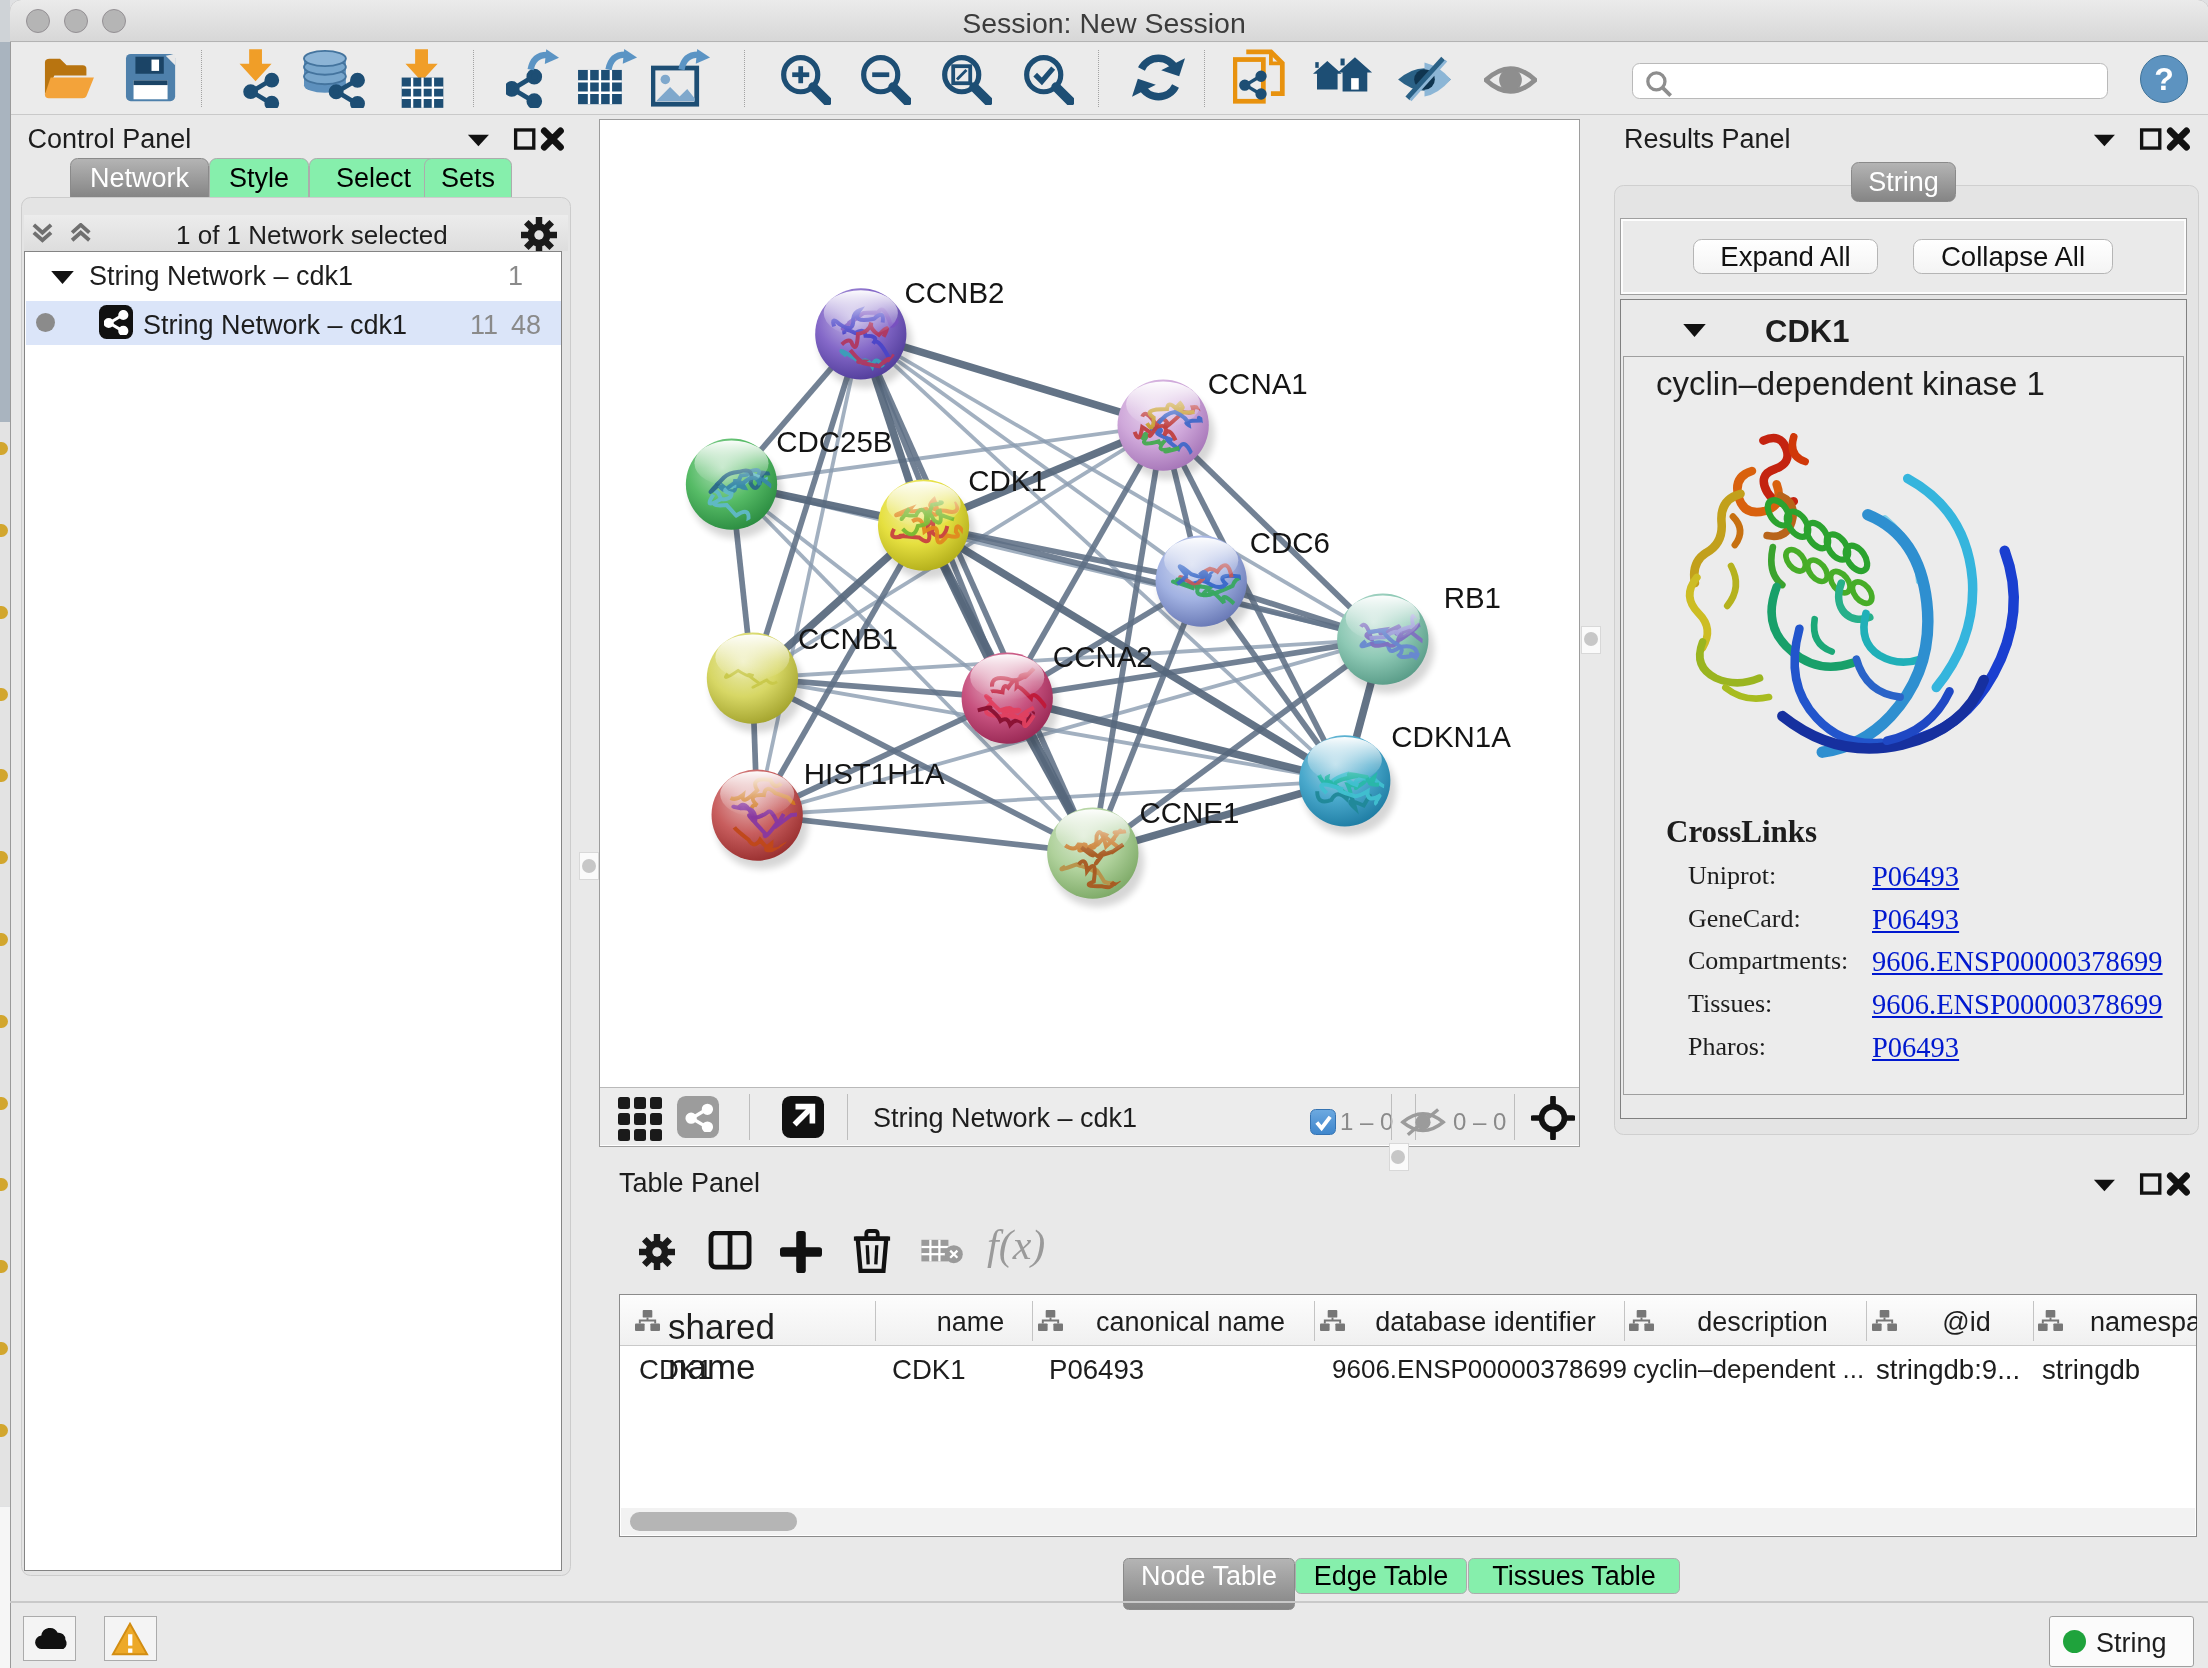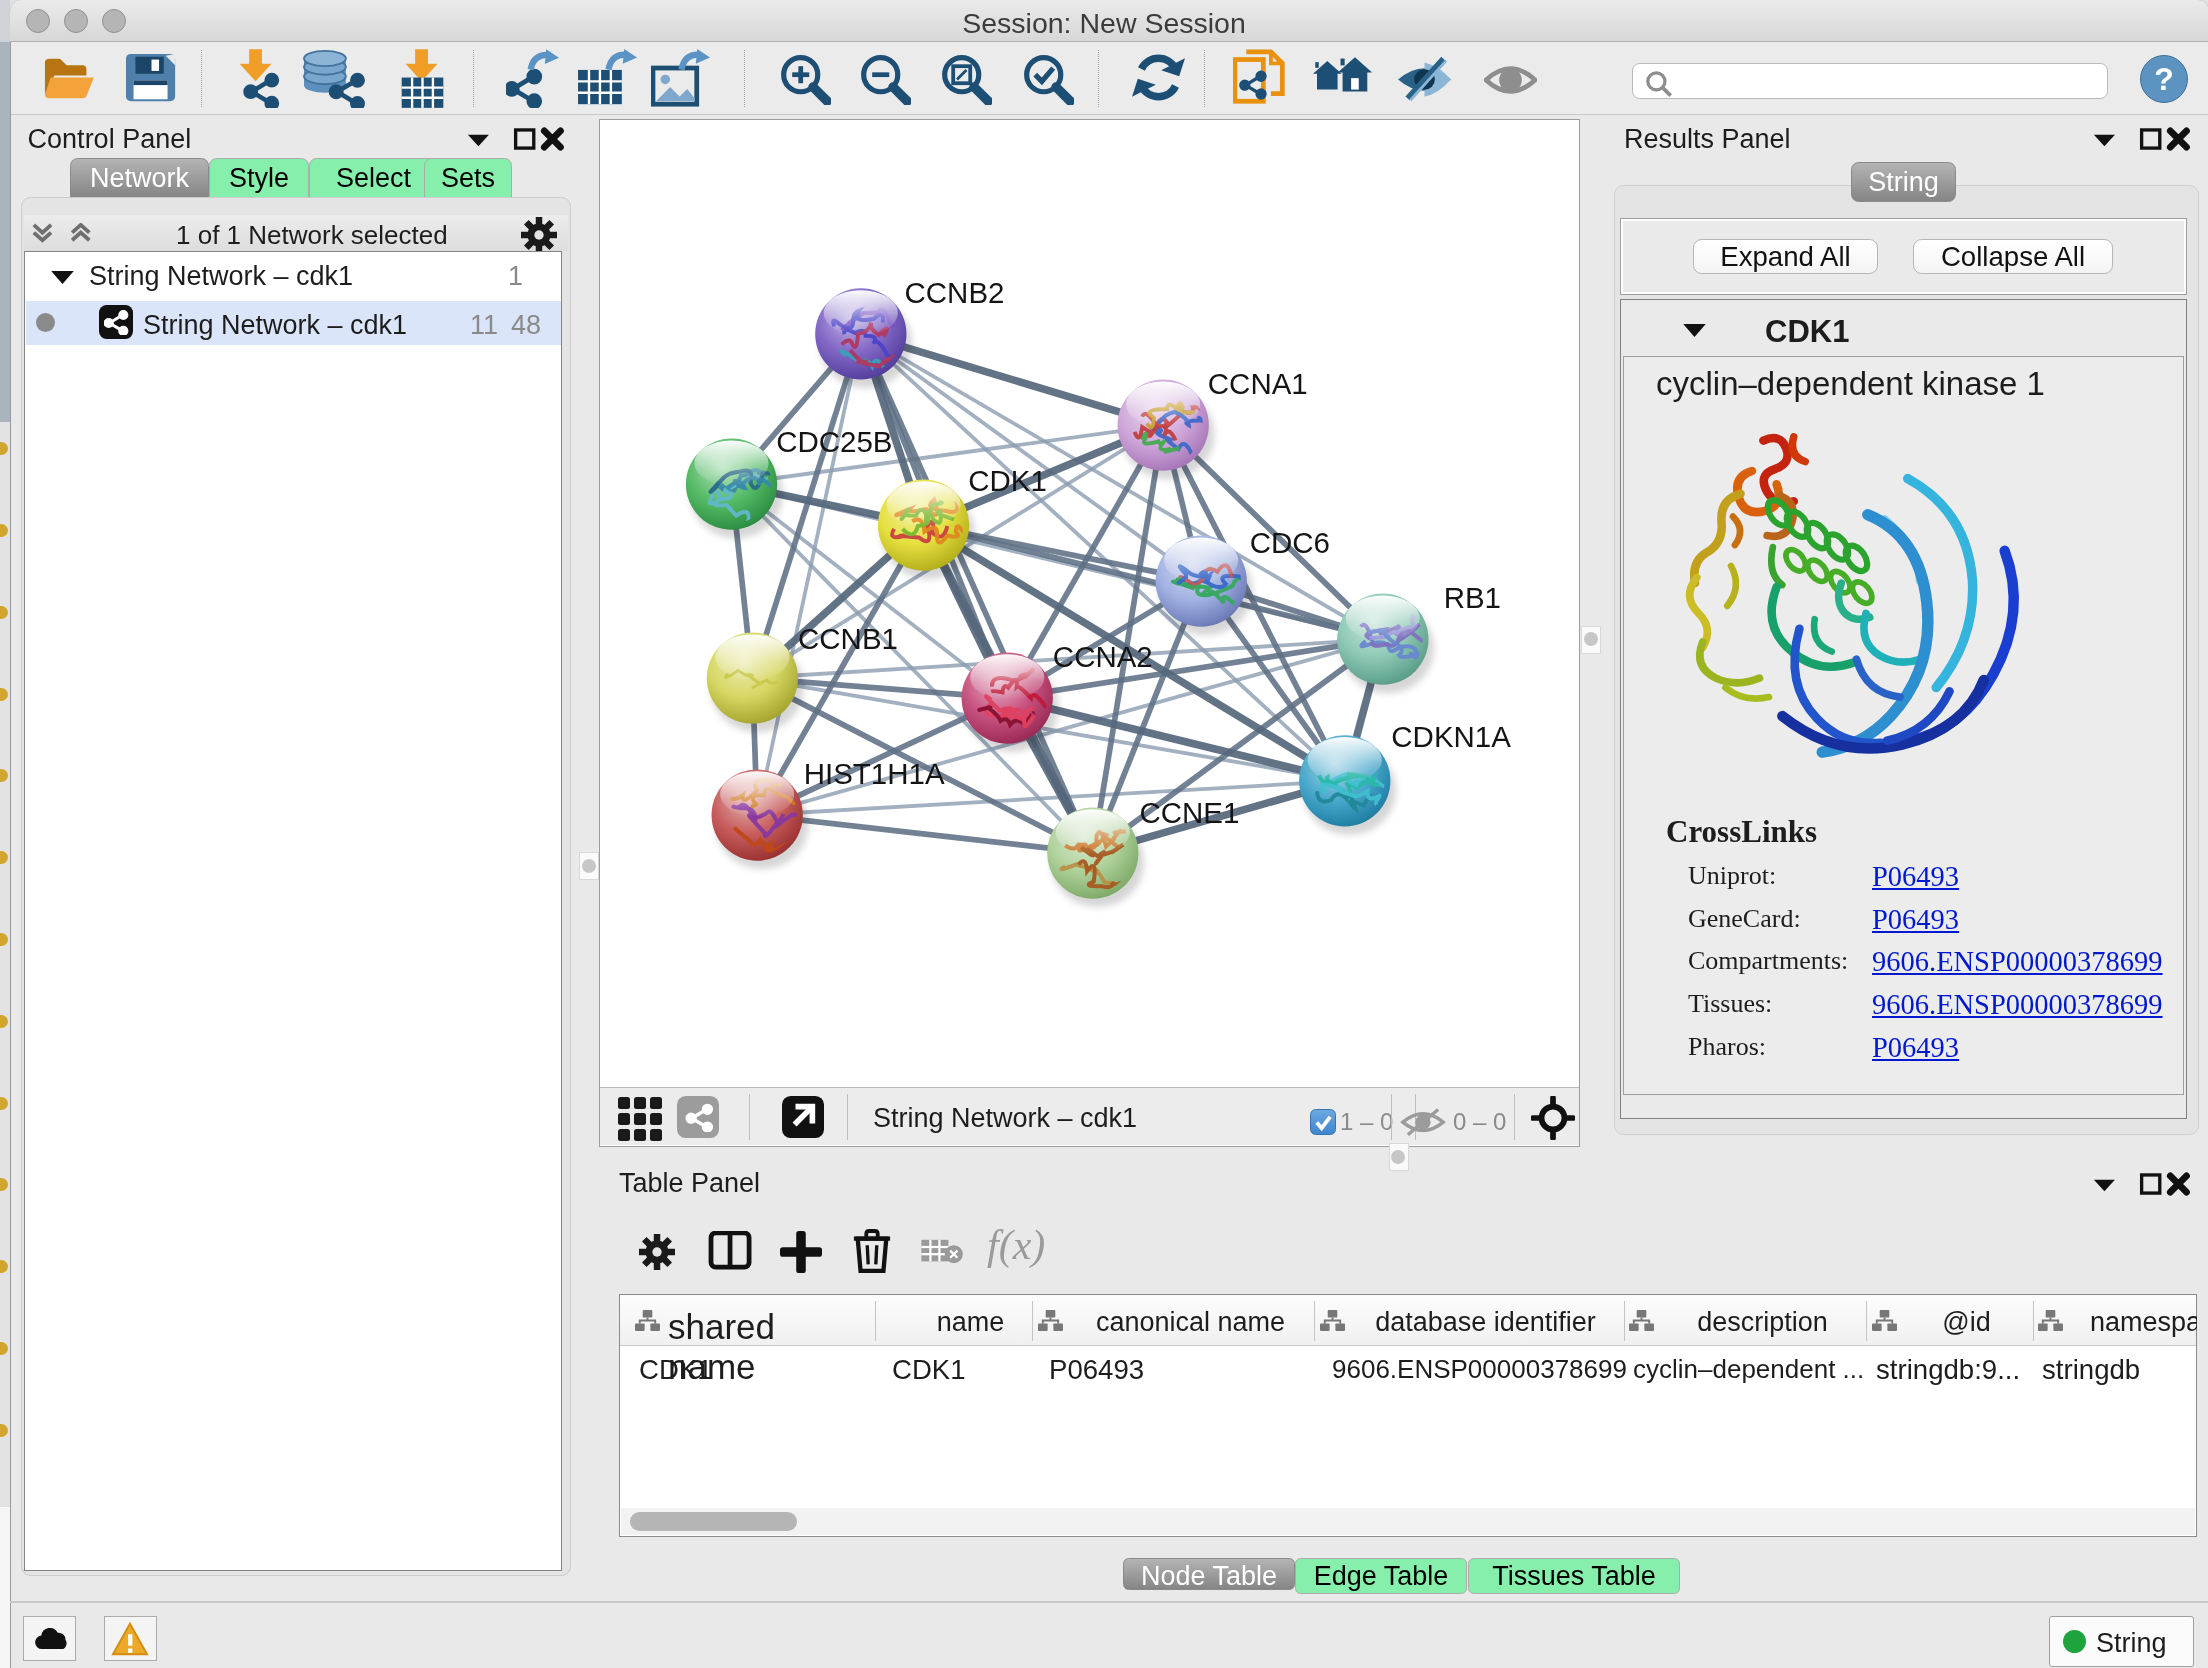--- a/index.html
+++ b/index.html
@@ -744,21 +744,21 @@
 <div class="ph" style="left:2071px;top:1307px;width:126px;overflow:hidden;white-space:nowrap;font-size:27px"><span style="padding-left:19px">namespace</span></div>
 <div class="ph" style="left:639px;top:1354px;font-size:27.6px">CDK1</div>
 <div class="ph" style="left:892px;top:1354px;font-size:27.6px">CDK1</div>
 <div class="ph" style="left:1049px;top:1354px;font-size:27.6px">P06493</div>
 <div class="ph" style="left:1332px;top:1354px;font-size:26px">9606.ENSP00000378699</div>
 <div class="ph" style="left:1633px;top:1354px;font-size:26px">cyclin–dependent ...</div>
 <div class="ph" style="left:1876px;top:1354px;font-size:27.6px">stringdb:9...</div>
 <div class="ph" style="left:2042px;top:1354px;font-size:27.6px">stringdb</div>
 <div class="abs" style="left:621px;top:1508px;width:1574px;height:27px;background:#f2f2f2"></div>
 <div class="abs" style="left:630px;top:1512px;width:167px;height:19px;border-radius:9.5px;background:#b5b5b5"></div>
-<div class="tab tabsel" style="left:1123px;top:1558px;width:172px;height:32px;line-height:34px;border-radius:5.7px">Node Table</div>
+<div class="tab tabsel" style="left:1123px;top:1558px;width:172px;height:52px;line-height:34px;border-radius:5.7px">Node Table</div>
 <div class="tab" style="left:1295px;top:1558px;width:172px;height:36px;line-height:34px;border-radius:5.7px">Edge Table</div>
 <div class="tab" style="left:1468px;top:1558px;width:212px;height:36px;line-height:34px;border-radius:5.7px">Tissues Table</div>
 <div class="abs" style="left:9.5px;top:1601px;width:2199px;height:1.9px;background:#c9c9c9"></div>
 <div class="abs" style="left:23px;top:1616px;width:53px;height:45px;background:#f4f4f4;border:1.4px solid #ababab"></div>
 <svg class="abs" style="left:30px;top:1626px" width="40" height="25" viewBox="0 0 40 26">
     <path d="M12 24 a7 7 0 0 1 -1 -14 a9 9 0 0 1 17 -3 a7 7 0 0 1 8 7 a7 7 0 0 1 -2 10 Z" fill="#111"></path>
   </svg>
 <div class="abs" style="left:104px;top:1616px;width:53px;height:45px;background:#f4f4f4;border:1.4px solid #ababab"></div>
 <svg class="abs" style="left:111px;top:1621px" width="38" height="36" viewBox="0 0 40 36">
     <path d="M20 2 L38 34 L2 34 Z" fill="#eda928" stroke="#d28d12" stroke-width="2"></path>

